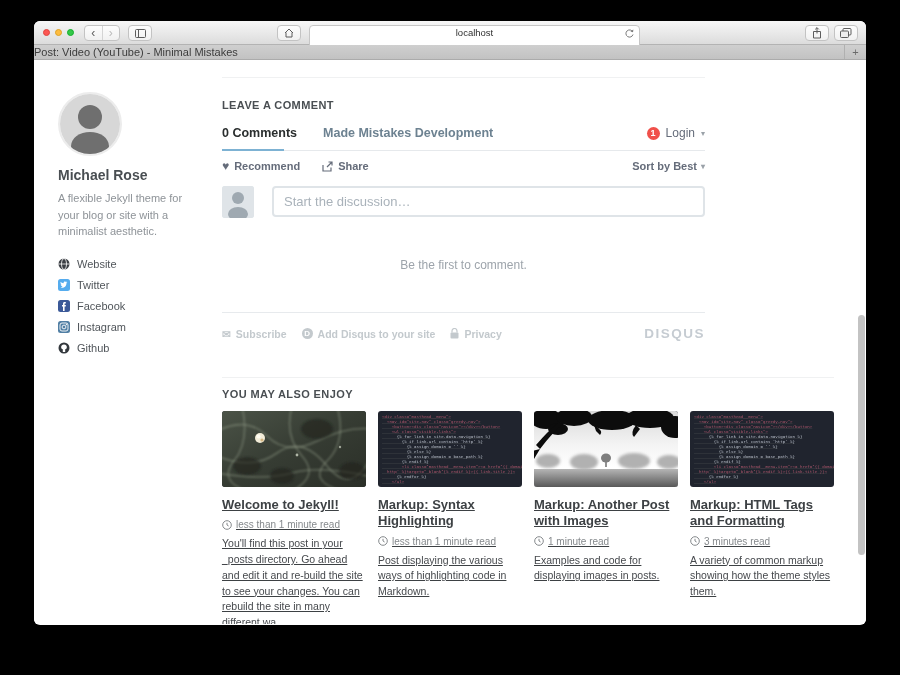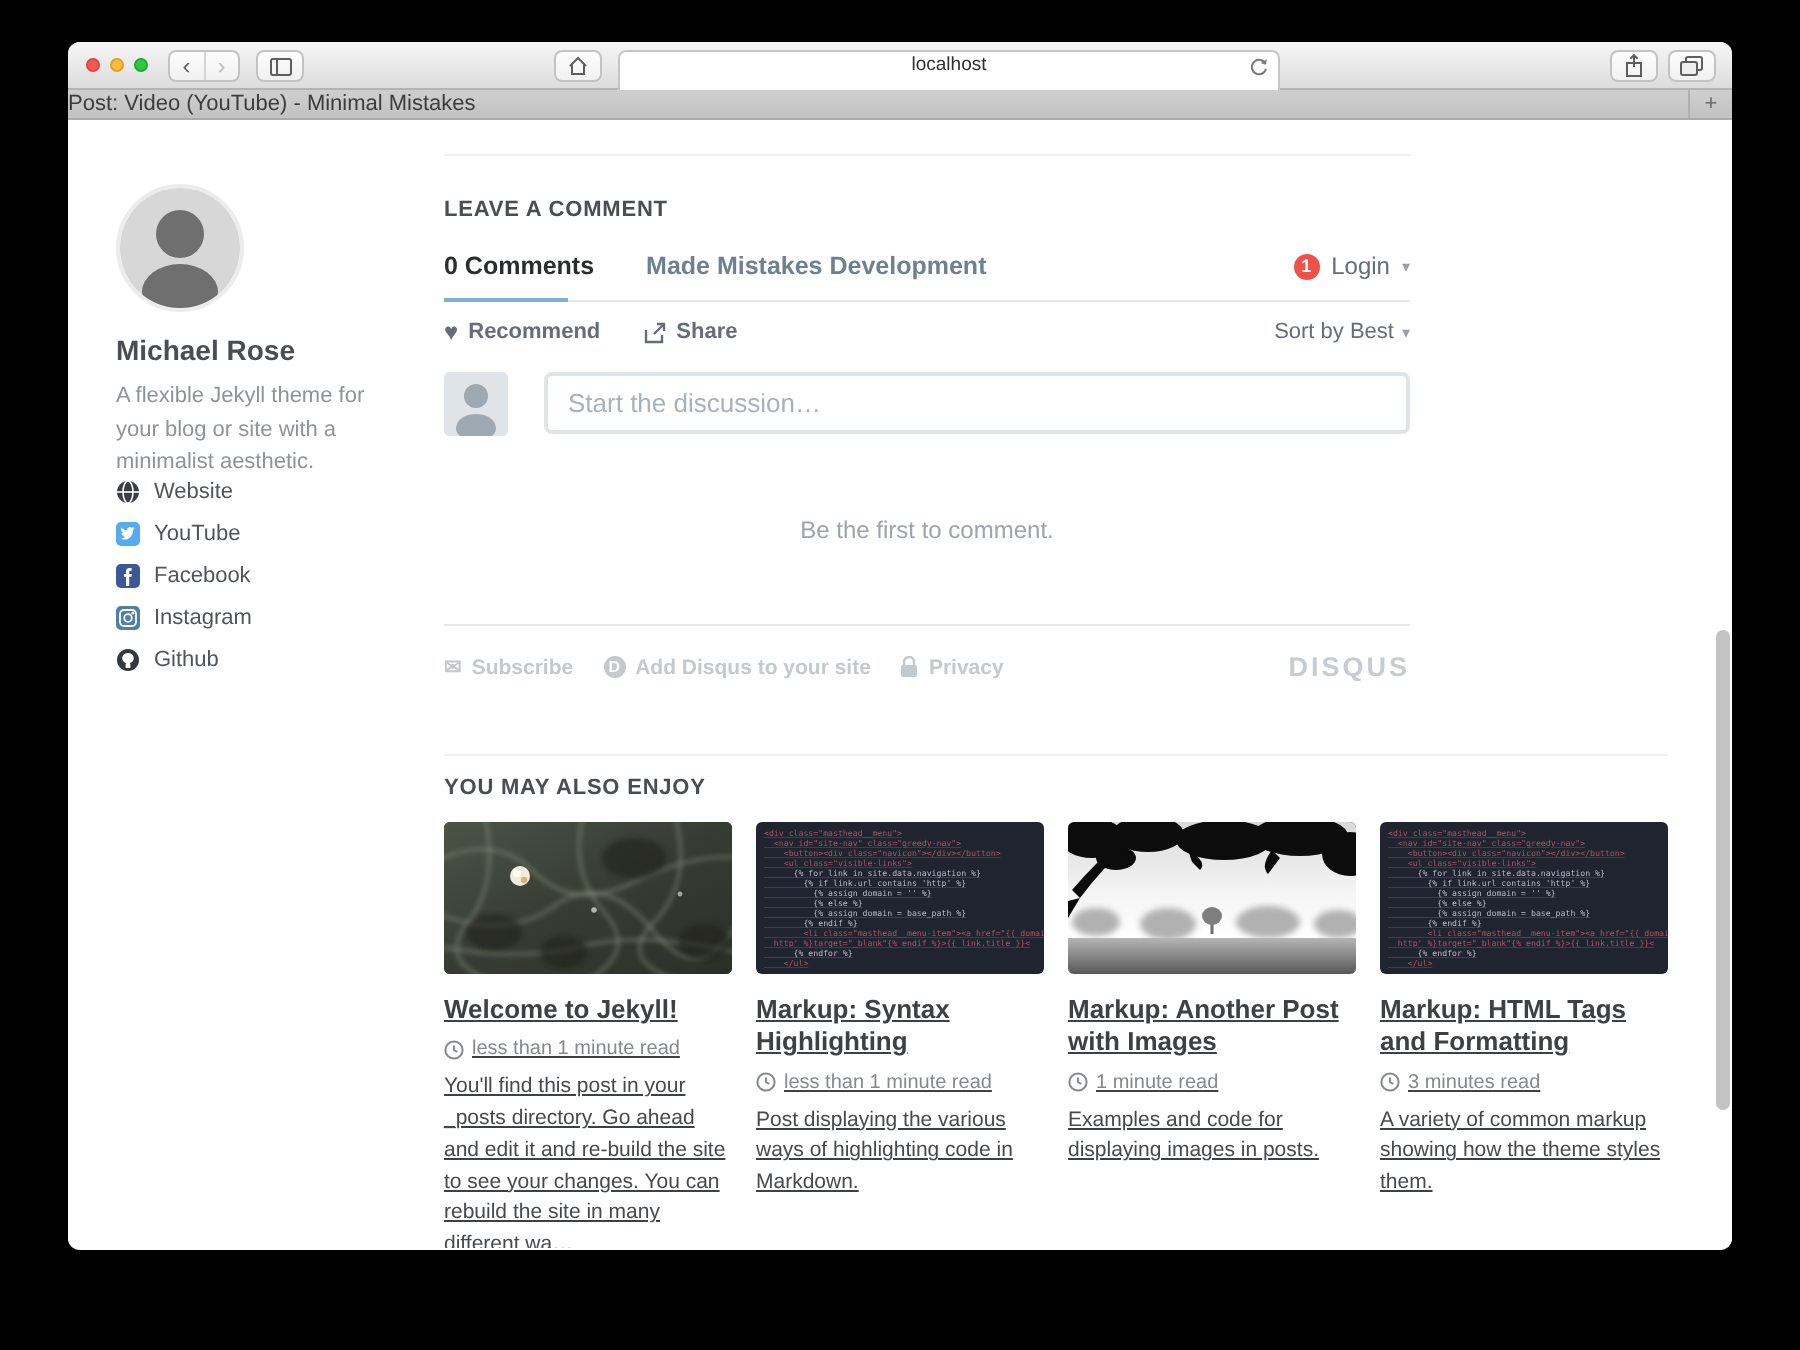--- a/index.html
+++ b/index.html
@@ -43,21 +43,21 @@
 
   
   .content { position:relative; height:564px; background:#fff; overflow:hidden;
              color:#3d4144; }
 
   
   .sidebar { position:absolute; left:24px; top:32px; width:142px; }
   .avatar-lg { width:64px; height:64px; border-radius:50%; overflow:hidden; border:2px solid #ececec; }
   .author-name { margin-top:11px; font-size:14px; font-weight:bold; color:#494e52; }
   .author-bio { margin-top:7px; font-size:11px; line-height:1.5; color:#8e9398; }
-  .s-links { list-style:none; }
+  .s-links { margin-top:18px; list-style:none; }
   .s-links li { margin-bottom:9px; }
   .s-link { display:flex; align-items:center; gap:7px; font-size:11px; color:#50555a;
             text-decoration:none; height:12px; }
 
   
   .main { position:absolute; left:188px; top:0; width:612px; }
   .hr { border:0; border-top:1px solid #f0f1f2; }
   .hr.dq-rule { width:483px; border-top-color:#e7eaed; }
   .hr.top-rule { width:483px; margin-top:17px; }
   .hr.wide-rule { width:612px; margin-top:23px; }
@@ -73,21 +73,21 @@
   .dq-login { margin-left:auto; display:flex; align-items:center; gap:6px; }
   .dq-badge { width:13px; height:13px; border-radius:50%; background:#f0504a; color:#fff;
               font-size:9px; font-weight:bold; text-align:center; line-height:13px; }
   .dq-login-label { font-size:12px; color:#656c7a; }
   .caret { font-size:8px; color:#9aa1a8; }
 
   .dq-actions { display:flex; align-items:center; gap:22px; padding:9px 0; }
   .dq-action { display:flex; align-items:center; gap:5px; font-size:11px; font-weight:bold; color:#656c7a; }
   .dq-action .heart { font-size:12px; line-height:10px; }
   .dq-sort { margin-left:auto; display:flex; align-items:center; gap:4px; font-size:11px;
-             font-weight:normal; color:#656c7a; }
+             font-weight:bold; color:#656c7a; }
 
   .dq-form { margin-top:5px; display:flex; gap:18px; }
   .avatar-sm { width:32px; height:32px; border-radius:3px; overflow:hidden; background:#dfe4e8; flex:none; }
   .dq-input { flex:1; height:31px; border:2px solid #dfe4e8; border-radius:4px; padding:0 10px;
               font-family:"Liberation Sans",sans-serif; font-size:13px; color:#2a2e2e; outline:none; }
   .dq-input::placeholder { color:#a9b2ba; }
 
   .dq-empty { margin-top:40px; text-align:center; font-size:12px; color:#9da4ab; }
   .hr.mid-rule { margin-top:40px; }
 
@@ -194,21 +194,21 @@
           </svg>
           <span>Website</span>
             </a>
           </li>
         <li>
             <a class="s-link">
           <svg width="12" height="12" viewBox="0 0 12 12">
             <rect width="12" height="12" rx="2.5" fill="#55acee"></rect>
             <path d="M2.5 8.5 C4 9 6.5 9 7.8 6.7 C8.6 5.3 8.5 4 8.5 4 L9.5 3.2 L8.4 3.4 L9 2.5 L7.9 2.9 C6.8 2 5.4 2.8 5.6 4.2 C4.2 4.2 3.2 3.4 2.6 2.8 C2.2 4 2.8 5 3.6 5.6 L2.7 5.5 C2.9 6.6 3.7 7.2 4.5 7.4 C3.9 8.2 2.5 8.5 2.5 8.5 Z" fill="#fff"></path>
           </svg>
-          <span>YouTube</span>
+          <span>Twitter</span>
             </a>
           </li>
         <li>
             <a class="s-link">
           <svg width="12" height="12" viewBox="0 0 12 12">
             <rect width="12" height="12" rx="2.5" fill="#3b5998"></rect>
             <path d="M7.8 2 H6.6 C5.6 2 5 2.7 5 3.7 V5 H4 V6.4 H5 V11 H6.6 V6.4 H7.7 L7.9 5 H6.6 V3.9 C6.6 3.5 6.8 3.4 7.1 3.4 H7.8 Z" fill="#fff"></path>
           </svg>
           <span>Facebook</span>
             </a>

